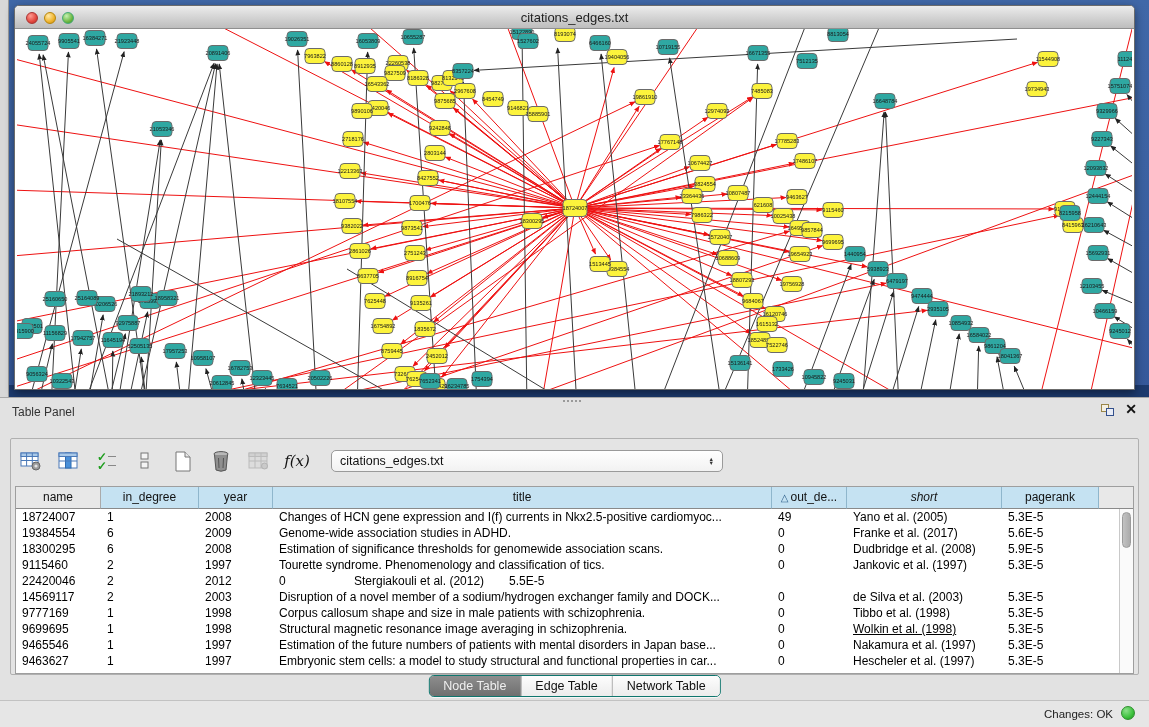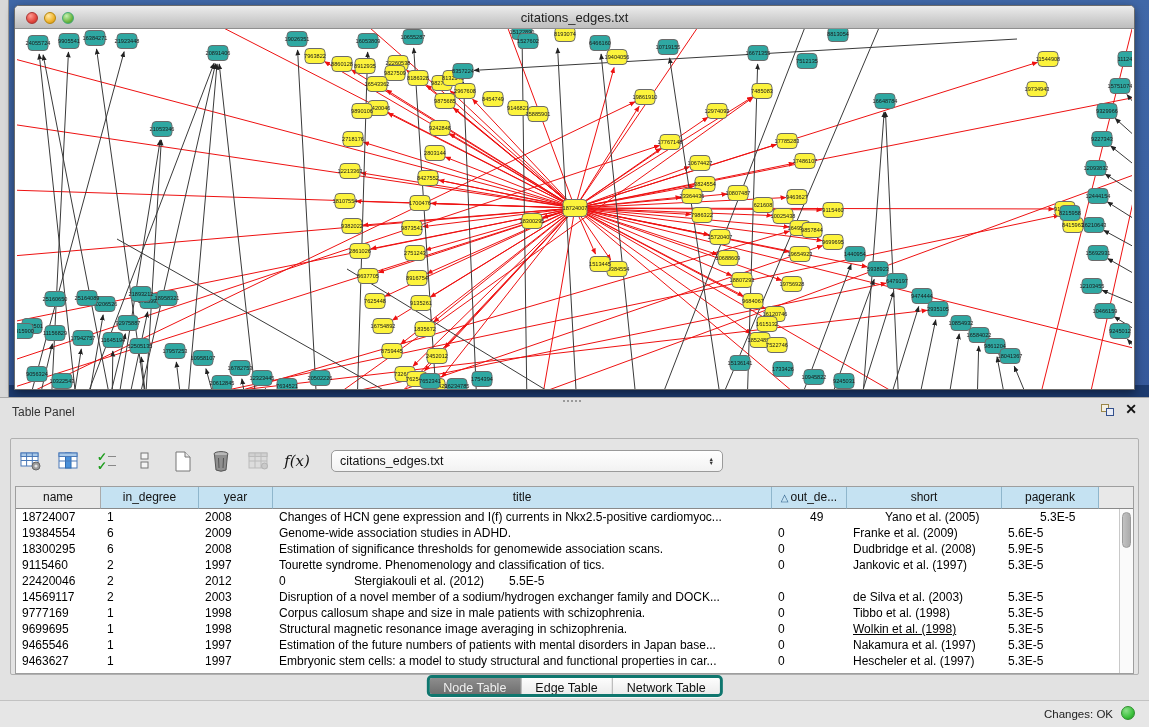--- a/index.html
+++ b/index.html
@@ -46,21 +46,21 @@
   .hcell { height:22px; line-height:21px; text-align:center; font-size:12px; color:#111; background:#c5e2f2; border-right:1px solid #8fb6cc; border-bottom:1px solid #8a8a8a; overflow:hidden; white-space:nowrap; flex:0 0 auto; }
   .hcell.gray { background:#e8e8e8; border-right:1px solid #aaa; }
   .hcell .sort-tri { color:#2d5f8a; font-size:10px; margin-right:2px; }
   #grid-body { position:absolute; left:0; top:22px; right:14px; bottom:0; overflow:hidden; }
   .trow { display:flex; height:16px; line-height:16px; }
   .tcell { padding:0 0 0 6px; overflow:hidden; white-space:nowrap; color:#000; flex:0 0 auto; }
   #vscroll { position:absolute; right:0; top:22px; width:14px; bottom:0; background:#fafafa; border-left:1px solid #c9c9c9; }
   #vthumb { position:absolute; left:2px; top:3px; width:9px; height:36px; border-radius:5px; background:linear-gradient(90deg,#c2c2c2,#ababab); border:1px solid #9a9a9a; }
 
   
-  #tabs { position:absolute; left:50%; transform:translateX(-50%); top:277px; display:flex; height:22px; border:3px solid #0f766e; border-radius:5px; overflow:hidden; box-shadow:0 1px 0 rgba(255,255,255,.7); }
+  #tabs { position:absolute; left:50%; transform:translateX(-50%); top:277px; display:flex; height:22px; border:1px solid #0f766e; border-radius:5px; overflow:hidden; box-shadow:0 1px 0 rgba(255,255,255,.7); }
   .tab { padding:0 14px; font-size:12.5px; line-height:21px; background:linear-gradient(180deg,#fdfdfd,#ececec); color:#111; border-right:1px solid #a8a8a8; cursor:default; }
   .tab:last-child { border-right:none; }
   .tab.active { background:linear-gradient(180deg,#8d8d8d,#6f6f6f); color:#efefef; }
 
   
   #statusbar { position:absolute; left:0; top:302px; width:1149px; height:28px; border-top:1px solid #c2c2c2; background:#e6e6e6; }
   #memory { position:absolute; right:36px; top:7px; font-size:11.5px; color:#222; }
   #mem-dot { position:absolute; right:14px; top:5px; width:14px; height:14px; border-radius:50%; background:radial-gradient(circle at 35% 30%,#8ce08a,#3cc13c 60%,#1f8f1f); border:1px solid #2e8f2e; }
 </style>
 </head>
@@ -901,41 +901,41 @@
         </div>
       </div>
 
       <div id="grid">
         <div id="grid-header">
             <div class="hcell gray" style="width: 85px;">name</div>
             <div class="hcell" style="width: 98px;">in_degree</div>
             <div class="hcell" style="width: 74px;">year</div>
             <div class="hcell" style="width: 499px;">title</div>
             <div class="hcell" style="width: 75px;"><span class="sort-tri">△</span>out_de...</div>
-            <div class="hcell" style="width: 155px;">short</div>
+            <div class="hcell" style="width: 155px; font-style: italic;">short</div>
             <div class="hcell" style="width: 97px;">pagerank</div>
             <div class="hcell" style="width: 22px; flex: 1 1 0%; background: rgb(232, 232, 232); border-right: none;"></div>
           </div>
         <div id="grid-body">
             <div class="trow">
               <div class="tcell" style="width: 85px;">18724007</div>
               <div class="tcell" style="width: 98px;">1</div>
               <div class="tcell" style="width: 74px;">2008</div>
               <div class="tcell" style="width: 499px;">Changes of HCN gene expression and I(f) currents in Nkx2.5-positive cardiomyoc...</div>
-              <div class="tcell" style="width: 75px; margin-left: 32px;">49</div>
+              <div class="tcell" style="width: 75px;">49</div>
               <div class="tcell" style="width: 155px;">Yano et al. (2005)</div>
               <div class="tcell" style="width: 97px;">5.3E-5</div>
             </div>
             <div class="trow">
               <div class="tcell" style="width: 85px;">19384554</div>
               <div class="tcell" style="width: 98px;">6</div>
               <div class="tcell" style="width: 74px;">2009</div>
               <div class="tcell" style="width: 499px;">Genome-wide association studies in ADHD.</div>
               <div class="tcell" style="width: 75px;">0</div>
-              <div class="tcell" style="width: 155px;">Franke et al. (2009)</div>
+              <div class="tcell" style="width: 155px;">Franke et al. (2017)</div>
               <div class="tcell" style="width: 97px;">5.6E-5</div>
             </div>
             <div class="trow">
               <div class="tcell" style="width: 85px;">18300295</div>
               <div class="tcell" style="width: 98px;">6</div>
               <div class="tcell" style="width: 74px;">2008</div>
               <div class="tcell" style="width: 499px;">Estimation of significance thresholds for genomewide association scans.</div>
               <div class="tcell" style="width: 75px;">0</div>
               <div class="tcell" style="width: 155px;">Dudbridge et al. (2008)</div>
               <div class="tcell" style="width: 97px;">5.9E-5</div>

